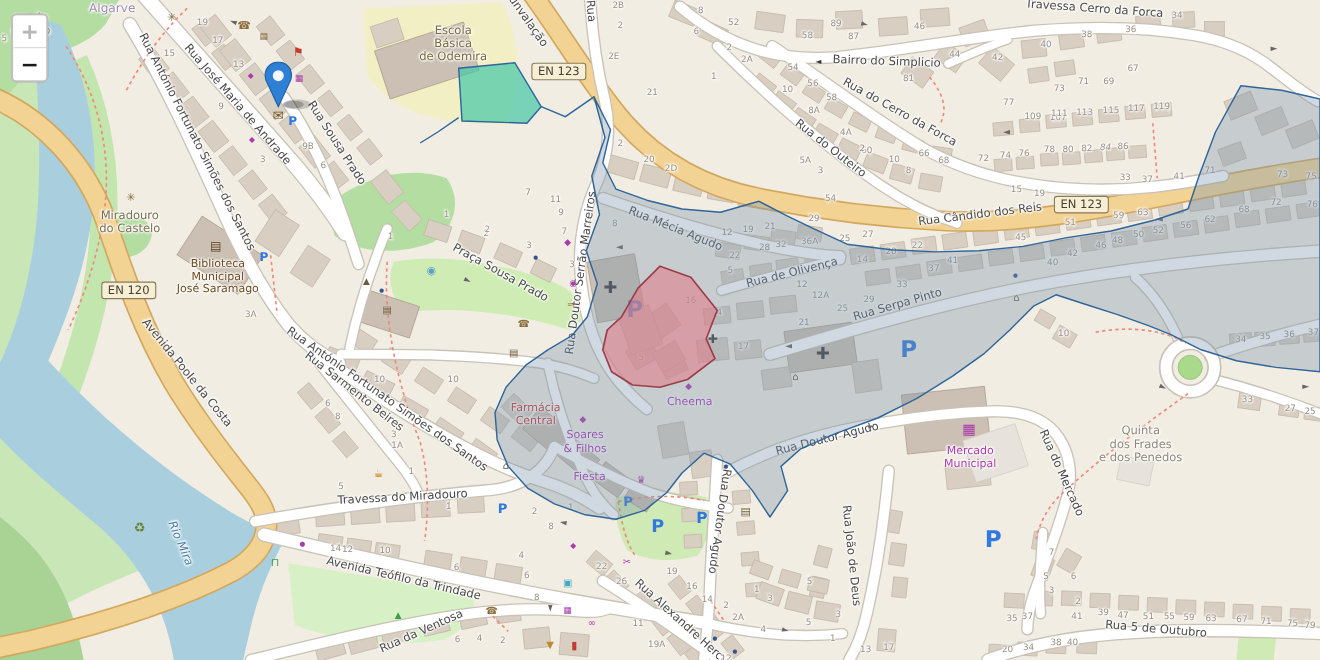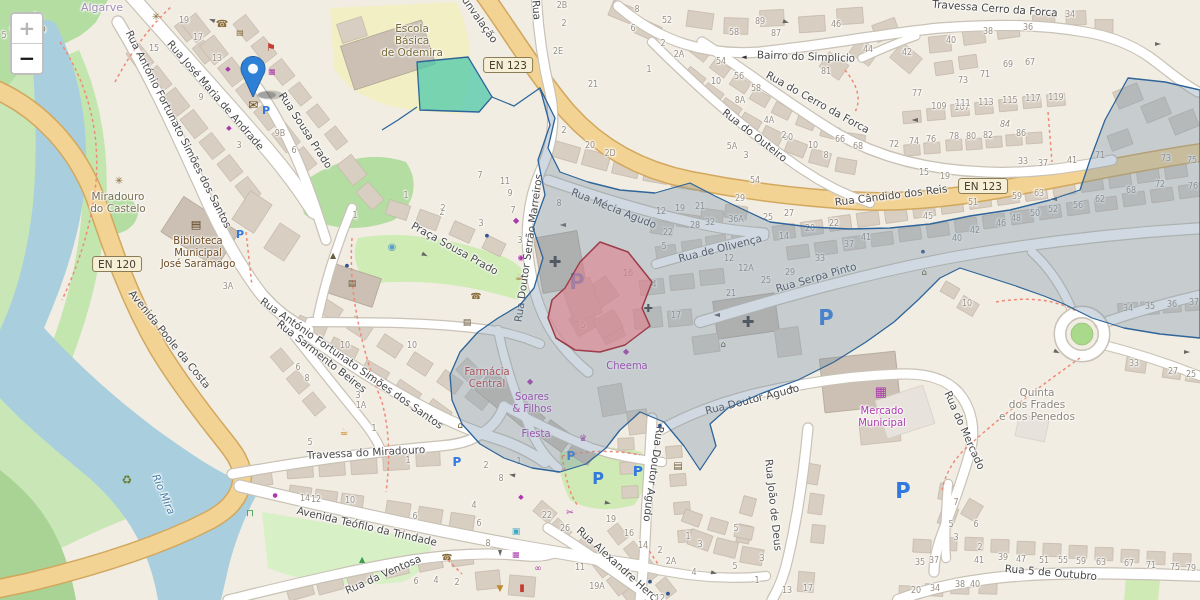--- a/index.html
+++ b/index.html
@@ -471,35 +471,35 @@
       <span class="lbl hnum" style="left: 840px; top: 139px;">66</span>
       <span class="lbl hnum" style="left: 858px; top: 146px;">68</span>
       <span class="lbl hnum" style="left: 894px; top: 144px;">72</span>
       <span class="lbl hnum" style="left: 914px; top: 141px;">74</span>
       <span class="lbl hnum" style="left: 931px; top: 139px;">76</span>
       <span class="lbl hnum" style="left: 1070px; top: 14px;">34</span>
       <span class="lbl hnum" style="left: 1028px; top: 27px;">36</span>
       <span class="lbl hnum" style="left: 988px; top: 31px;">38</span>
       <span class="lbl hnum" style="left: 951px; top: 40px;">40</span>
       <span class="lbl hnum" style="left: 1030px; top: 62px;">67</span>
-      <span class="lbl hnum" style="left: 1008px; top: 64px;">69</span>
+      <span class="lbl hnum" style="left: 1008px; top: 74px;">69</span>
       <span class="lbl hnum" style="left: 985px; top: 74px;">71</span>
       <span class="lbl hnum" style="left: 963px; top: 80px;">73</span>
       <span class="lbl hnum" style="left: 917px; top: 93px;">77</span>
       <span class="lbl hnum" style="left: 914px; top: 107px; margin-left: 48px;">107</span>
       <span class="lbl hnum" style="left: 939px; top: 106px;">109</span>
       <span class="lbl hnum" style="left: 963px; top: 103px;">111</span>
       <span class="lbl hnum" style="left: 986px; top: 102px;">113</span>
       <span class="lbl hnum" style="left: 1010px; top: 100px;">115</span>
       <span class="lbl hnum" style="left: 1033px; top: 98px;">117</span>
       <span class="lbl hnum" style="left: 1056px; top: 97px;">119</span>
       <span class="lbl hnum" style="left: 954px; top: 136px;">78</span>
       <span class="lbl hnum" style="left: 971px; top: 136px;">80</span>
       <span class="lbl hnum" style="left: 988px; top: 135px;">82</span>
-      <span class="lbl hnum" style="left: 1005px; top: 124px; font-style: italic;">84</span>
+      <span class="lbl hnum" style="left: 1005px; top: 134px; font-style: italic;">84</span>
       <span class="lbl hnum" style="left: 1021px; top: 133px;">86</span>
       <span class="lbl hnum" style="left: 924px; top: 172px;">15</span>
       <span class="lbl hnum" style="left: 945px; top: 176px;">19</span>
       <span class="lbl hnum" style="left: 1023px; top: 161px;">33</span>
       <span class="lbl hnum" style="left: 1043px; top: 163px;">37</span>
       <span class="lbl hnum" style="left: 1072px; top: 160px;">41</span>
       <span class="lbl hnum" style="left: 1100px; top: 155px;">71</span>
       <span class="lbl hnum" style="left: 1166px; top: 158px;">73</span>
       <span class="lbl hnum" style="left: 1192px; top: 160px;">75</span>
       <span class="lbl hnum" style="left: 1160px; top: 184px;">72</span>

